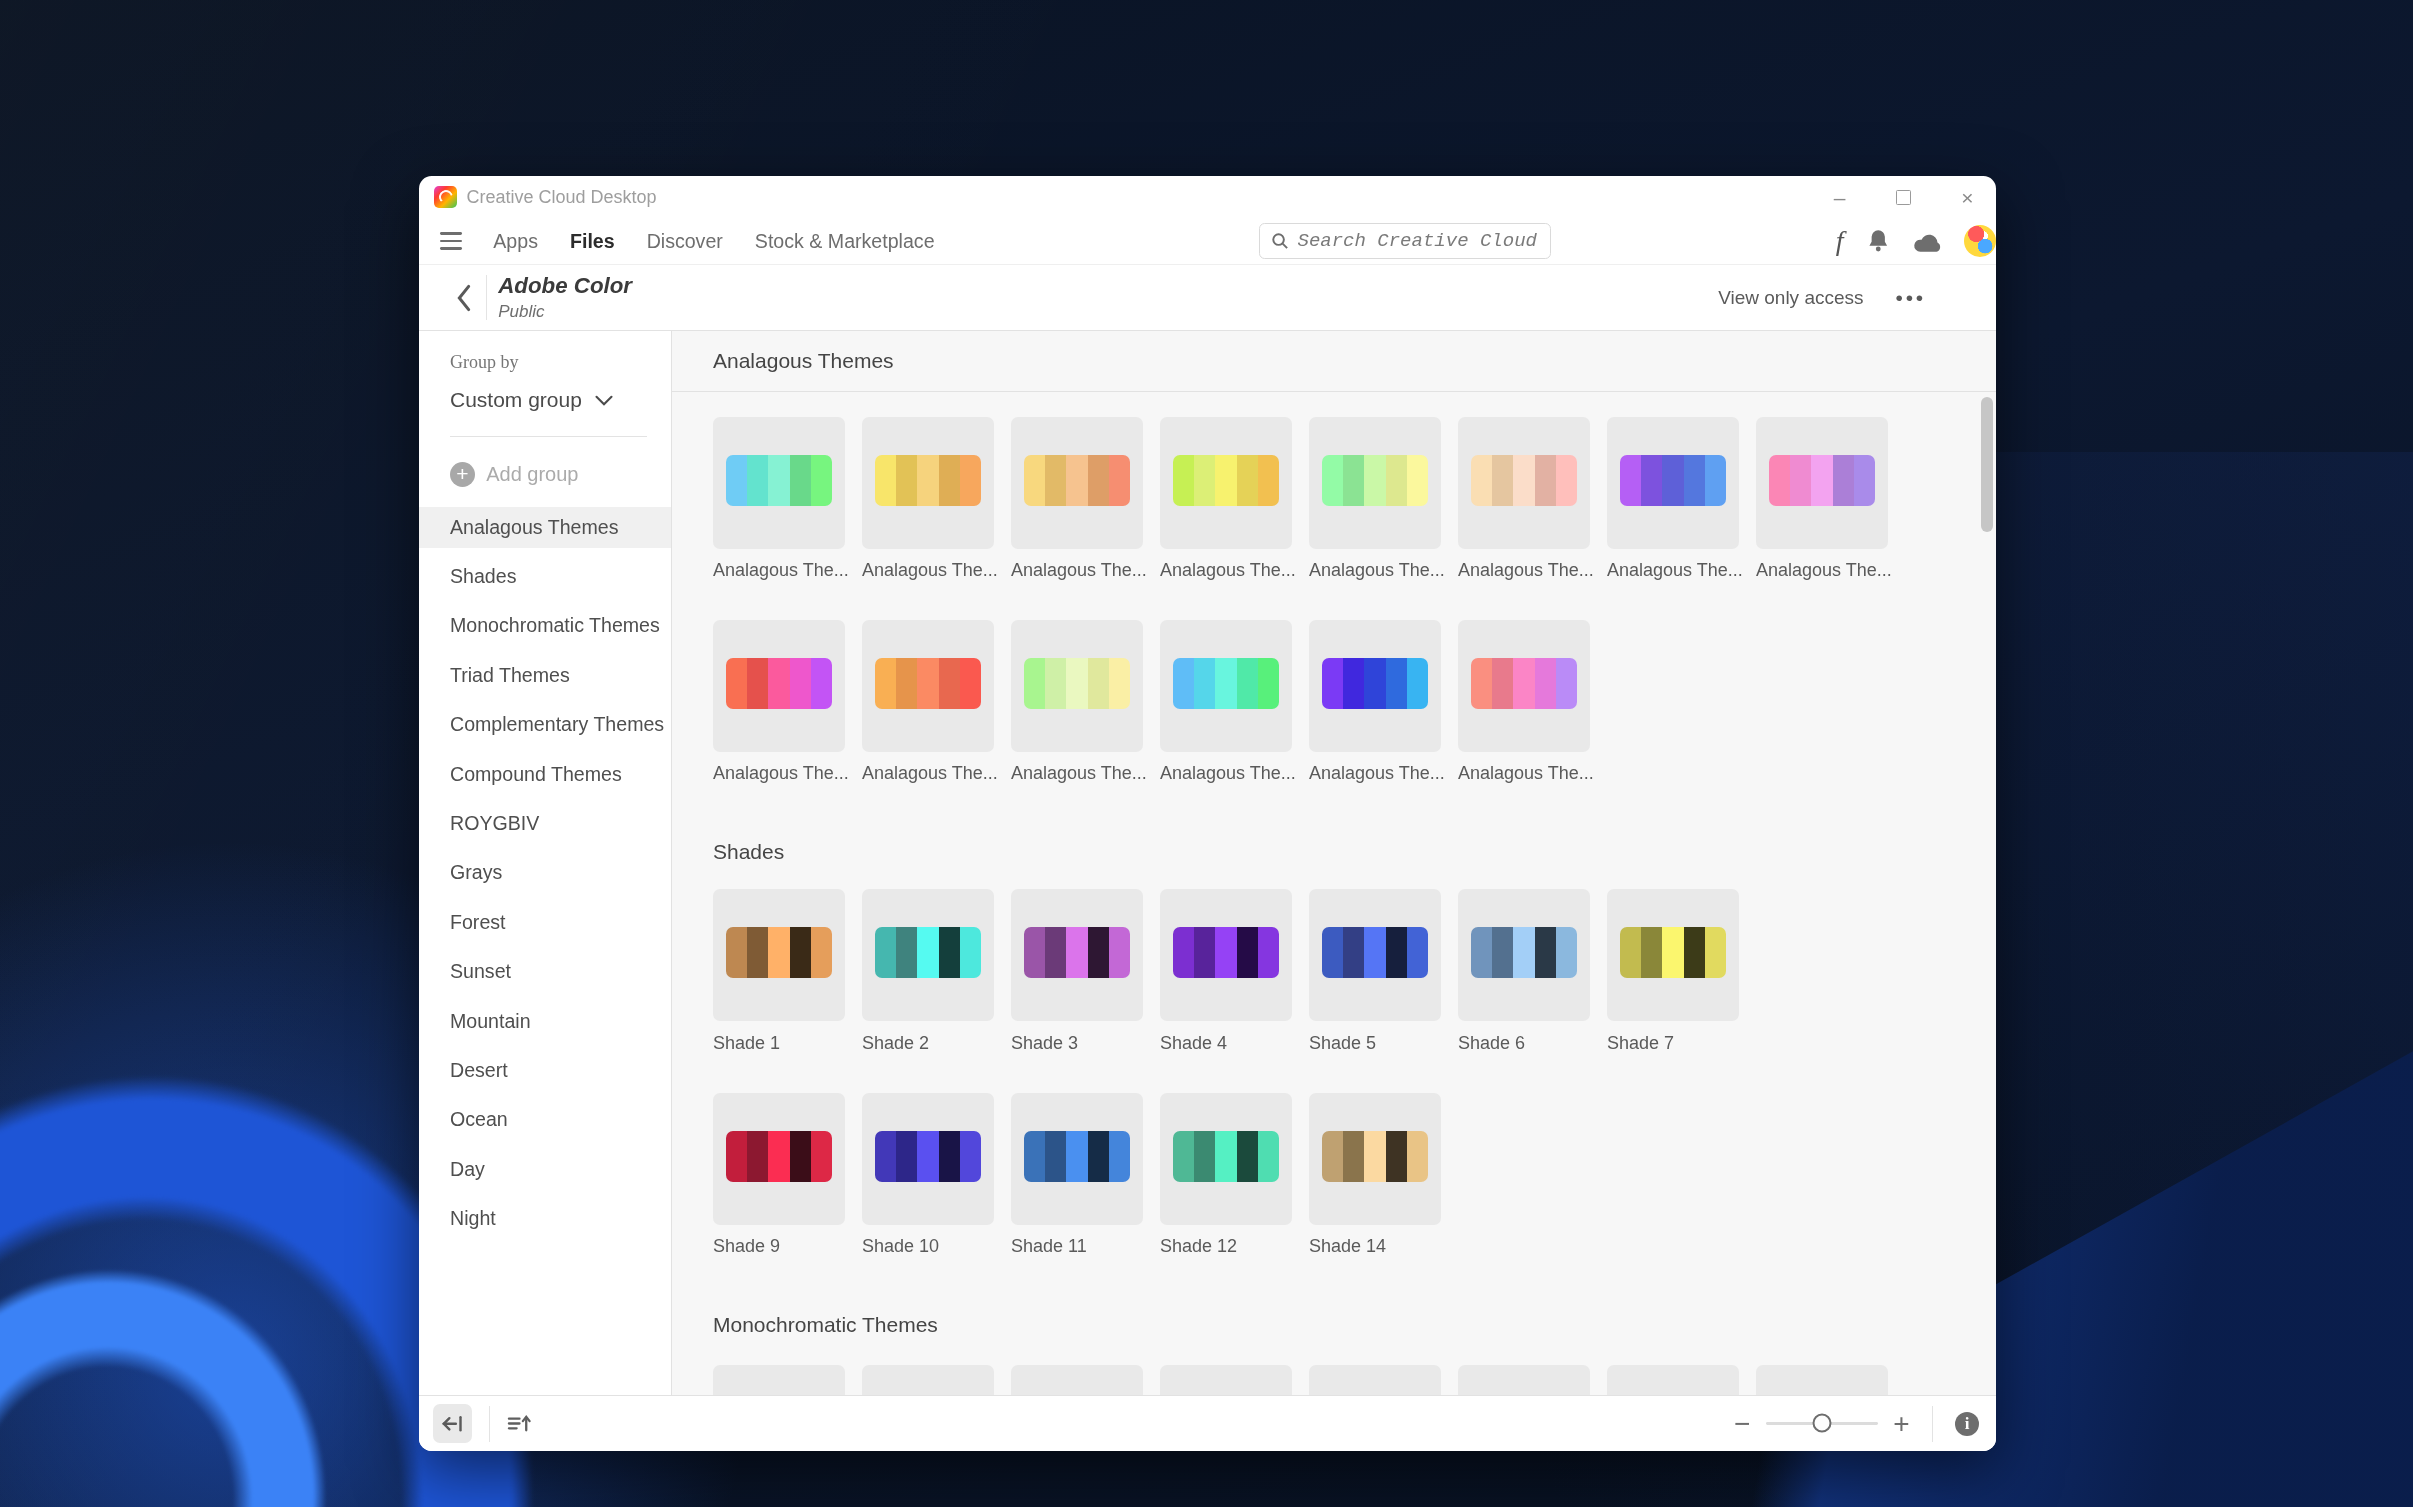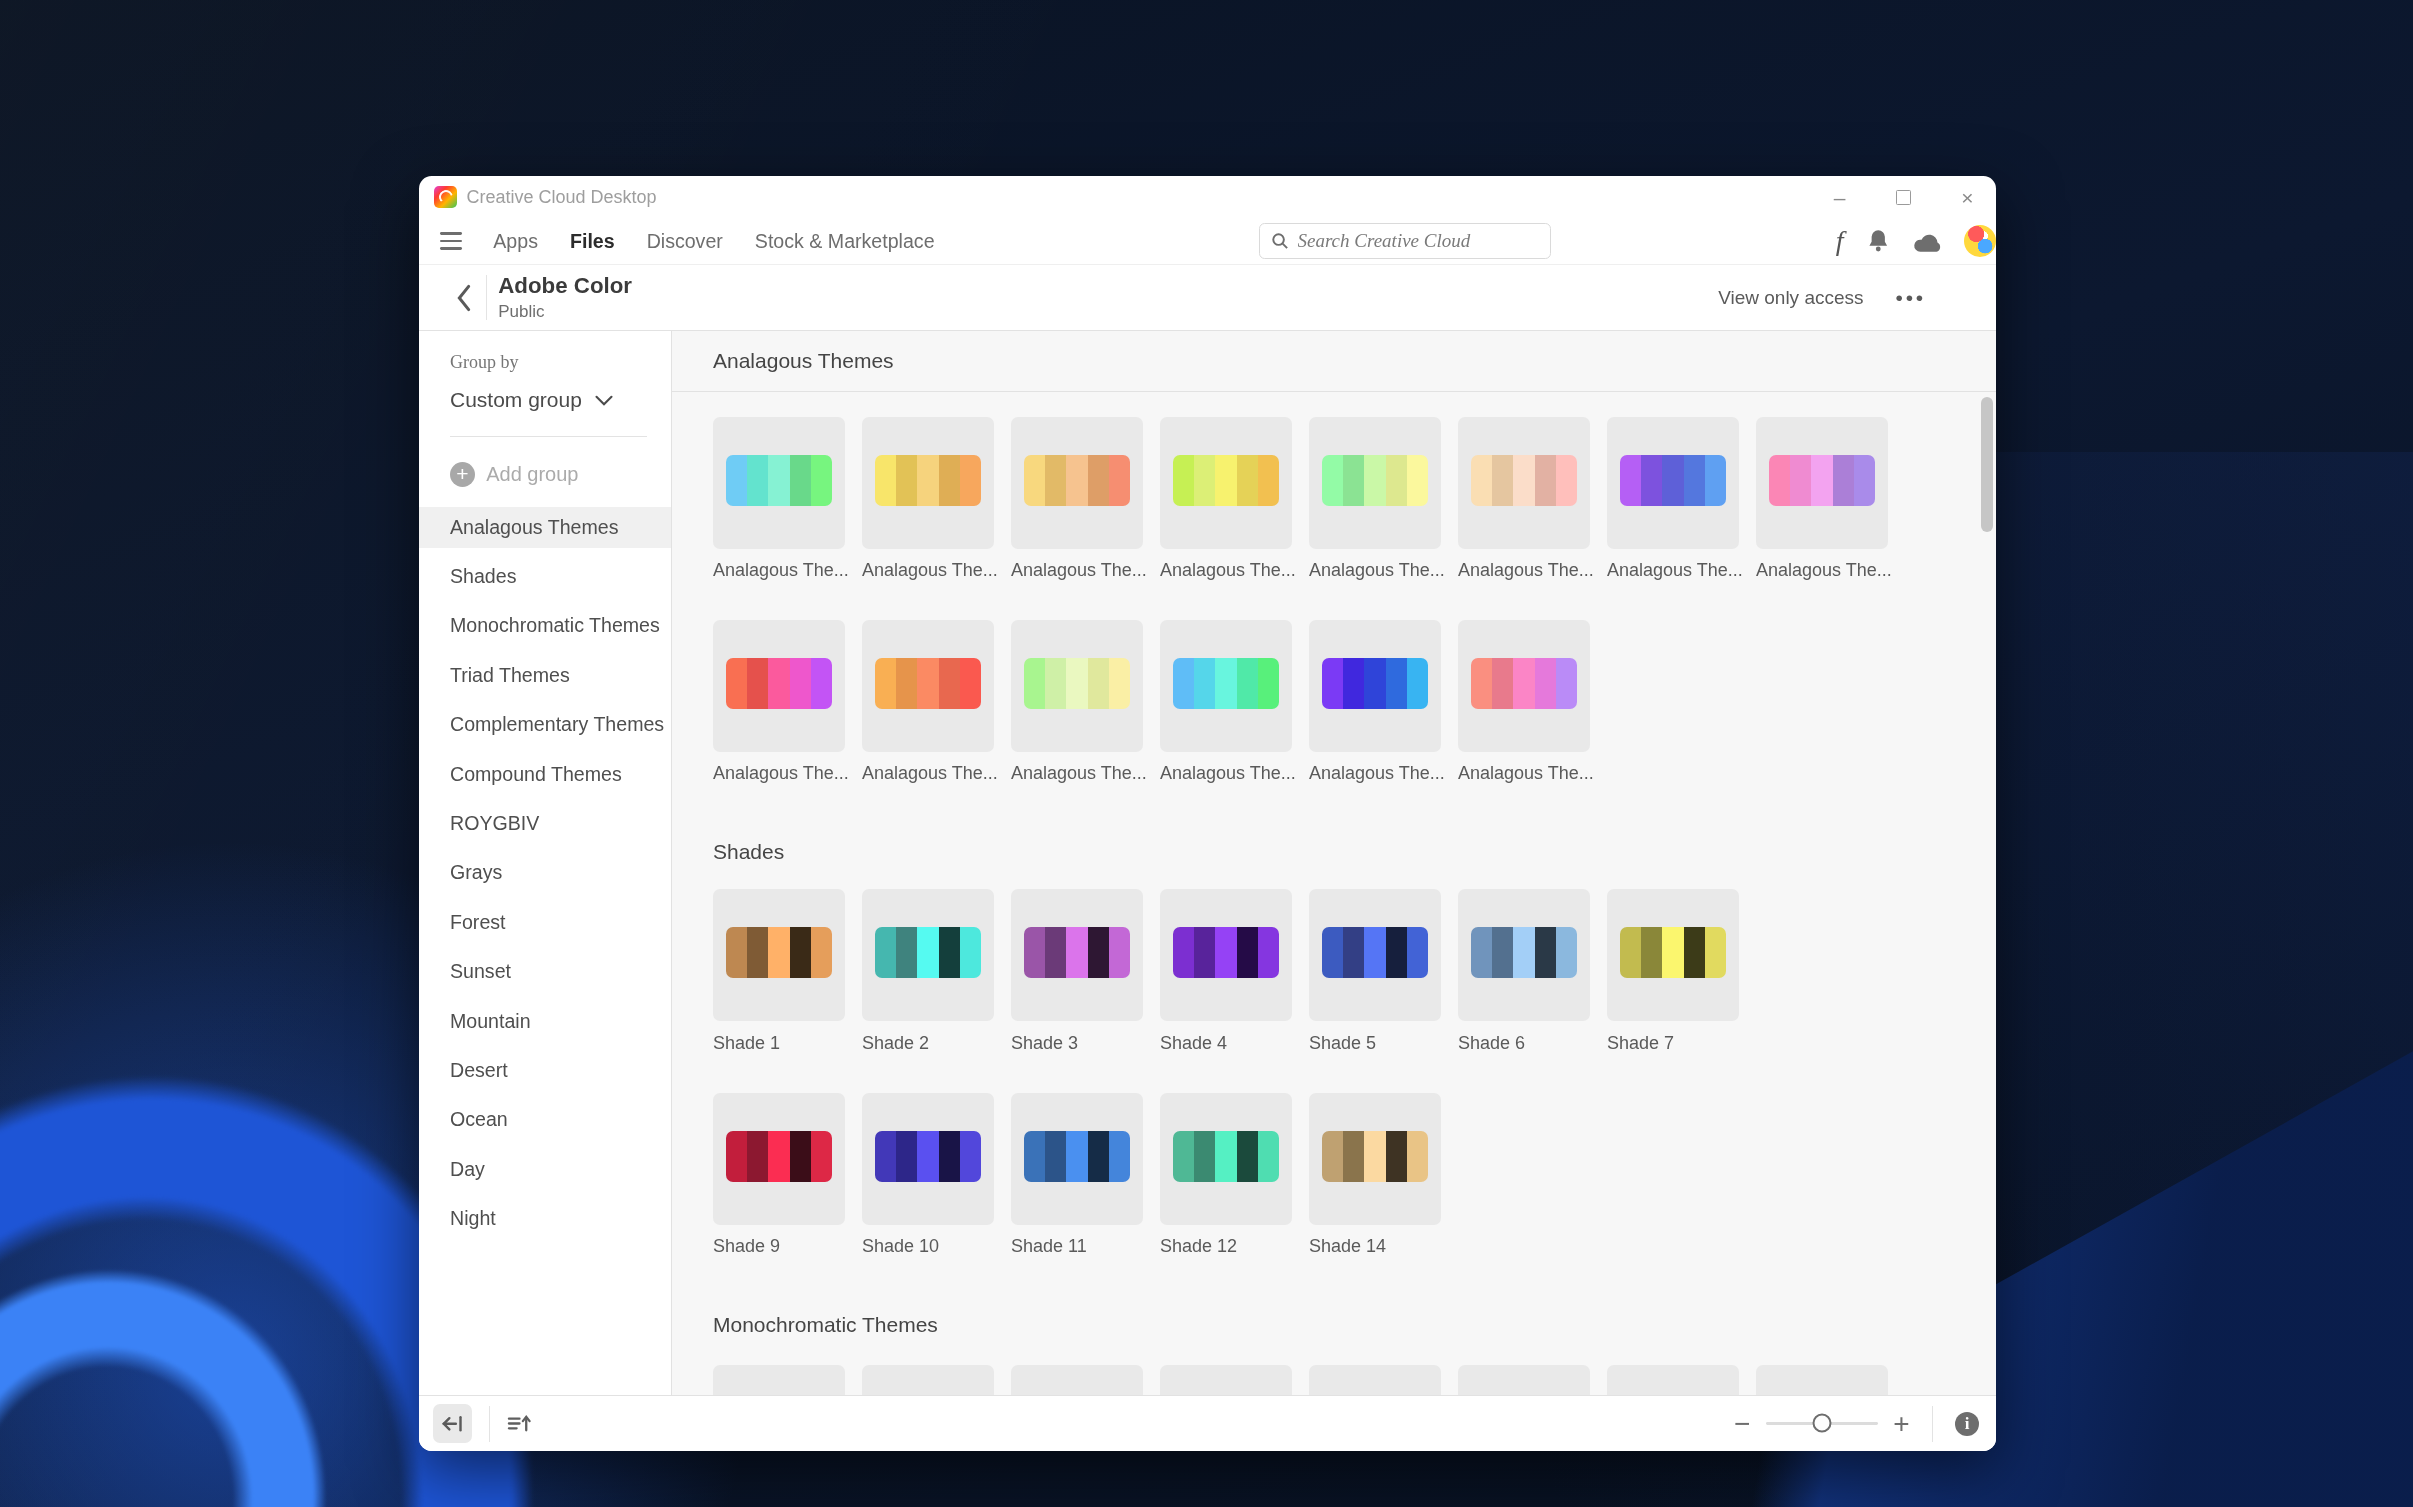--- a/index.html
+++ b/index.html
@@ -50,37 +50,37 @@
     border-bottom:0.7px solid #EFEFEF; }
   .hamburger { width:22.3px; display:flex; flex-direction:column; gap:4.9px; margin-right:31px; cursor:pointer; }
   .hamburger span { height:2.8px; background:#6E6E6E; border-radius:1.4px; }
   .nav-items { display:flex; gap:32px; }
   .nav-item { font-size:19.6px; color:#6E6E6E; cursor:pointer; }
   .nav-item.active { color:#2C2C2C; font-weight:bold; }
   .searchbox { margin-left:auto; margin-right:285px; width:292px; height:36px; border:1.4px solid #DADADA;
     border-radius:5.6px; display:flex; align-items:center; padding:0 9.8px; background:#FFFFFF; }
   .searchbox svg { flex:0 0 auto; margin-right:8.4px; }
   .searchbox input { border:none; outline:none; width:100%; font-size:19px; font-style:italic;
-    color:#555; background:transparent; font-family:Liberation Serif, serif; }
+    color:#555; background:transparent; font-family:Liberation Mono, monospace; }
   .searchbox input::placeholder { color:#7A7A7A; }
   .nav-right { display:flex; align-items:center; gap:21px; }
   .fonts-glyph { font-family:"Liberation Serif", serif; font-style:italic; font-size:28px; color:#555; line-height:28px; }
   .avatar { width:32px; height:32px; border-radius:50%;
     background:
       radial-gradient(circle at 38% 28%, #FF5A5A 0 26%, rgba(0,0,0,0) 27%),
       radial-gradient(circle at 66% 66%, #4AA8FF 0 24%, rgba(0,0,0,0) 25%),
       radial-gradient(circle at 60% 34%, #FFFFFF 0 16%, rgba(0,0,0,0) 17%),
       #FFD83D; cursor:pointer; }
 
   
   .pageheader { height:66px; display:flex; align-items:center; padding:0 70px 0 31px; flex:0 0 auto;
     border-bottom:0.7px solid #E2E2E2; }
   .back-btn { width:28px; height:28px; display:flex; align-items:center; justify-content:center; cursor:pointer; }
   .ph-divider { width:0.7px; height:45px; background:#E4E4E4; margin:0 11.2px 0 8.4px; }
-  .ph-titles { display:flex; flex-direction:column; gap:2.8px; }
+  .ph-titles { display:flex; flex-direction:column; gap:2.8px;font-style:italic; }
   .ph-title { font-size:22.3px; font-weight:bold; color:#3B3B3B; }
   .ph-sub { font-size:17px; color:#6E6E6E; }
   .ph-right { margin-left:auto; display:flex; align-items:center; gap:32px; }
   .access-label { font-size:19px; color:#5A5A5A; }
   .more-dots { font-size:21px; color:#5A5A5A; letter-spacing:2.8px; cursor:pointer; }
 
   
   .appbody { flex:1 1 auto; display:flex; min-height:0; }
   .sidebar { width:253px; flex:0 0 auto; background:#FFFFFF; border-right:0.7px solid #E2E2E2; padding-top:21px; }
   .groupby-label { font-size:18px; color:#767676; margin-left:31px;font-family:Liberation Serif, serif; }

